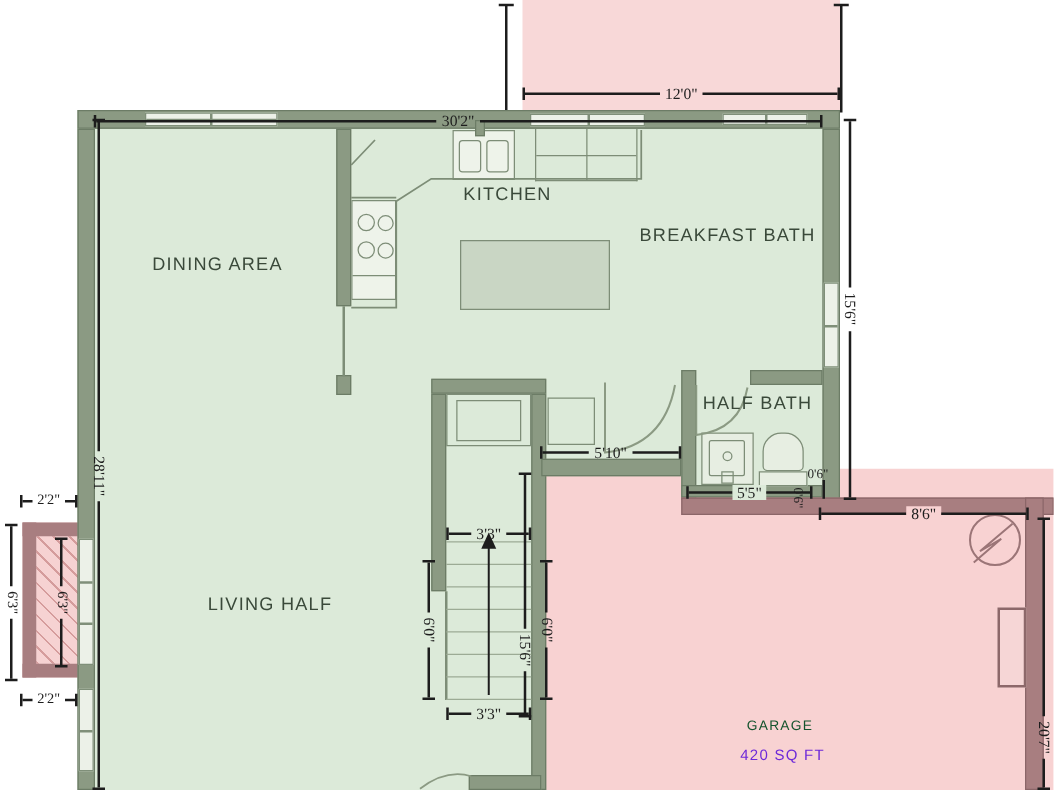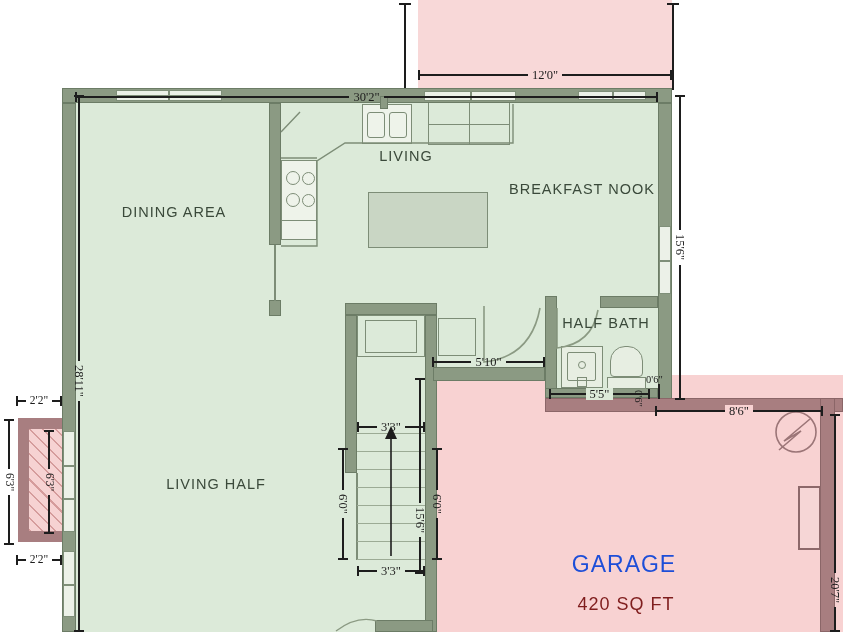--- a/index.html
+++ b/index.html
@@ -261,20 +261,20 @@
     <span class="ln" style="flex:.35"></span>
       <span class="tick"></span>
   </div>
 
   <div class="abs" style="left:399px;top:3px;width:12px;height:2px;background:#1d1d1d"></div>
   <div class="abs" style="left:404px;top:4px;width:2px;height:84px;background:#1d1d1d"></div>
   <div class="abs" style="left:667px;top:3px;width:12px;height:2px;background:#1d1d1d"></div>
   <div class="abs" style="left:672px;top:4px;width:2px;height:86px;background:#1d1d1d"></div>
 
   <div class="rlabel" style="left:174px;top:212px">DINING AREA</div>
-  <div class="rlabel" style="left:406px;top:156px">LIVING</div>
-  <div class="rlabel" style="left:582px;top:189px">BREAKFAST NOOK</div>
+  <div class="rlabel" style="left:406px;top:156px">KITCHEN</div>
+  <div class="rlabel" style="left:582px;top:189px">BREAKFAST BATH</div>
   <div class="rlabel" style="left:606px;top:323px">HALF BATH</div>
   <div class="rlabel" style="left:216px;top:484px">LIVING HALF</div>
-  <div class="rlabel" style="left:624px;top:564px;font-size:23px;color:#1d4ed8">GARAGE</div>
-  <div class="rlabel" style="left:626px;top:604px;font-size:18px;color:#7f1d1d">420 SQ FT</div>
+  <div class="rlabel" style="left:624px;top:581px;font-size:11px;color:#14532d">GARAGE</div>
+  <div class="rlabel" style="left:626px;top:604px;font-size:12px;color:#6d28d9">420 SQ FT</div>
 
 </div>
 
 </body></html>

